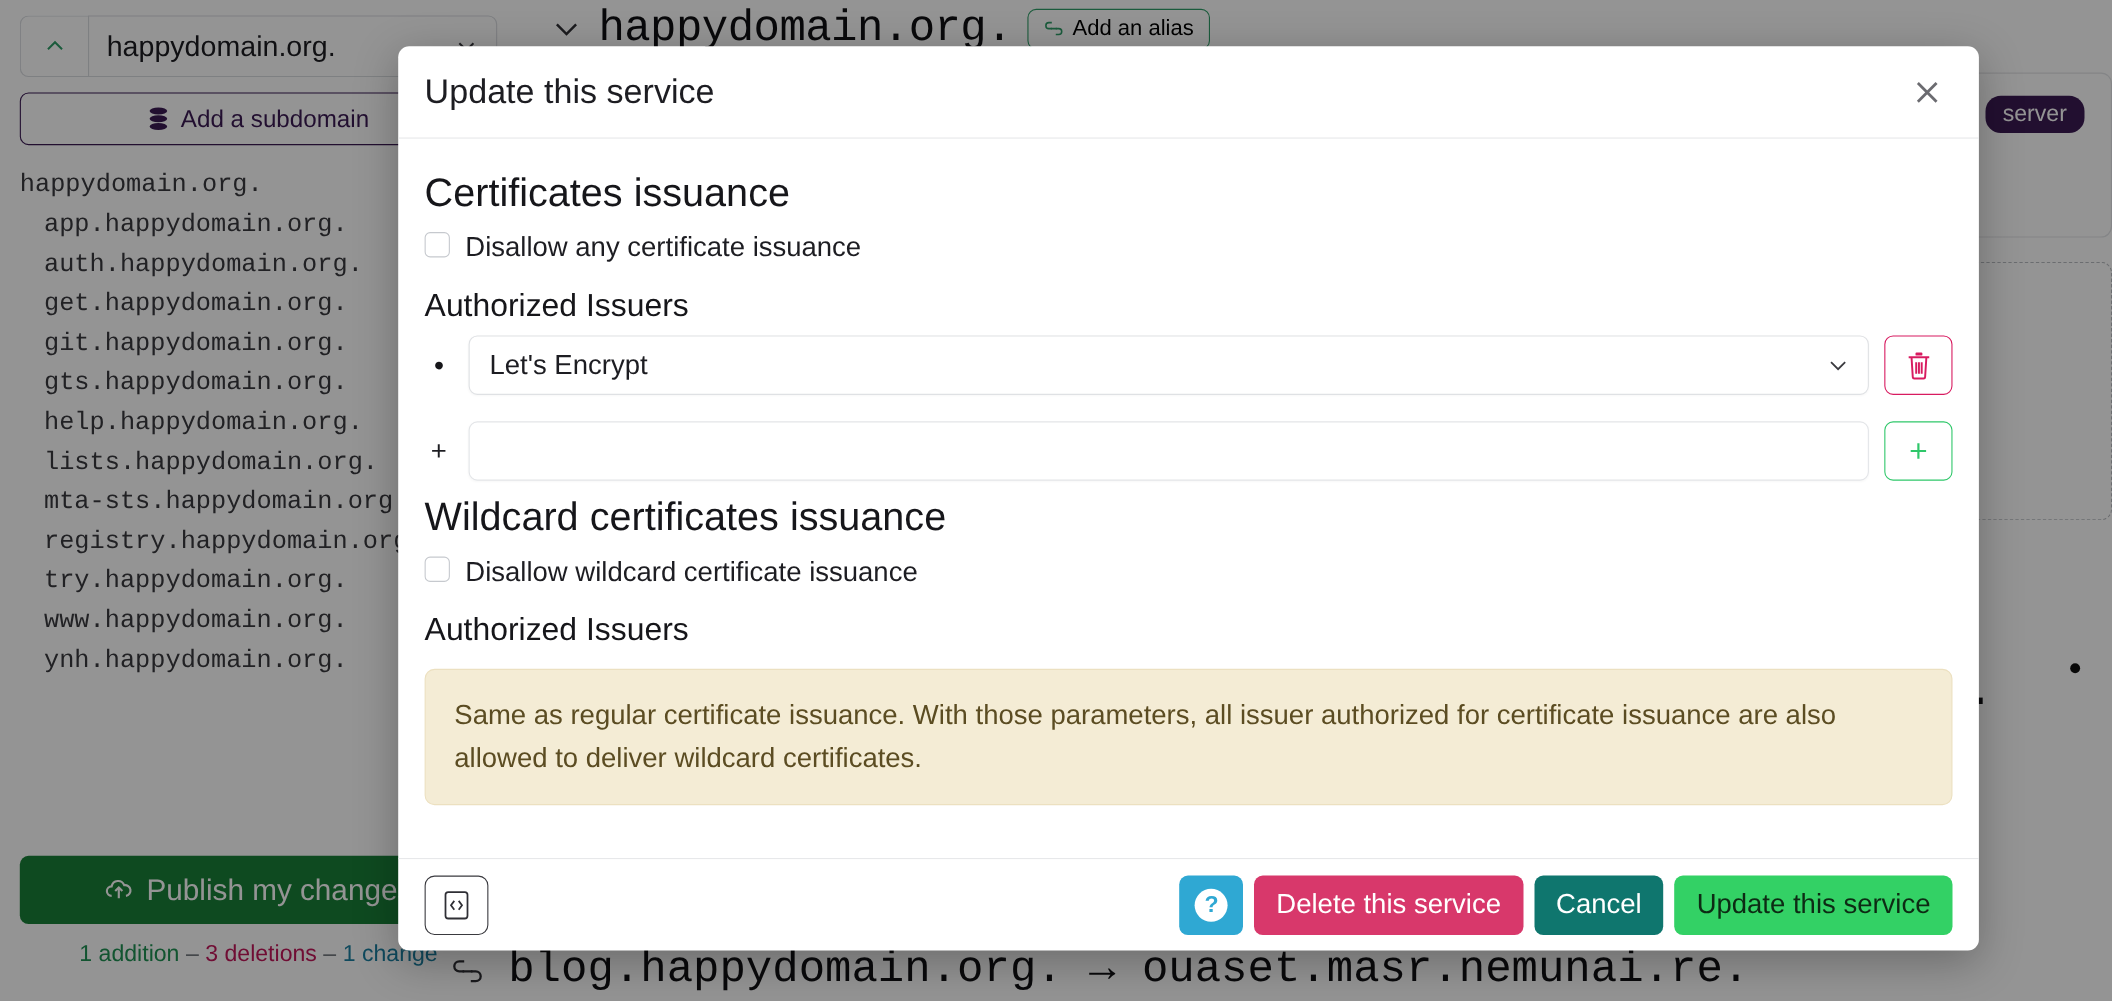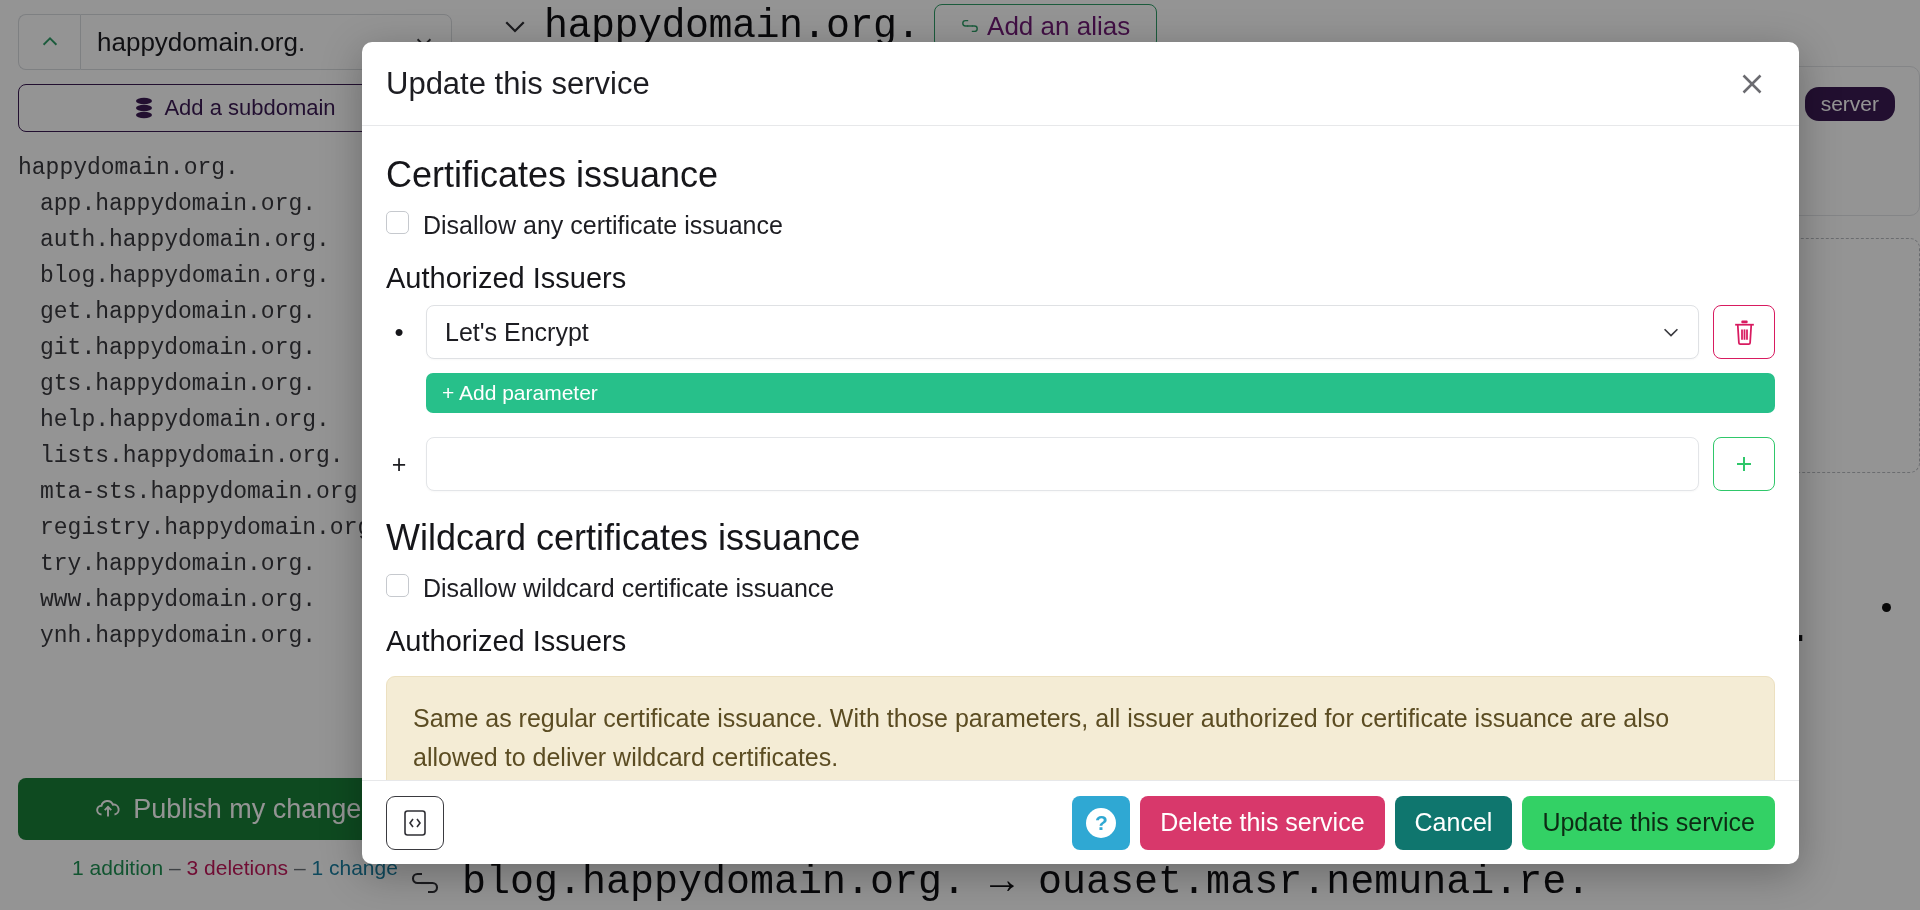--- a/index.html
+++ b/index.html
@@ -120,25 +120,25 @@
   }
   .zone-header .chev-down-big { width: 30px; height: 30px; }
   .zone-title {
     font-family: "Liberation Mono", monospace;
     font-size: 40px;
     color: #111114;
     letter-spacing: -0.5px;
   }
   .alias-btn {
     border: 1.4px solid #2f9e68;
-    color: #701a75;
+    color: #000000;
     background: #ffffff;
     border-radius: 8px;
-    padding: 6px 26px;
-    font-size: 26px;
+    padding: 6px 14px;
+    font-size: 20px;
     display: flex; align-items: center; gap: 8px;
     white-space: nowrap;
   }
   .link-icon { width: 18px; height: 14px; }
 
   .record-card {
     margin-top: 18px;
     border: 1px solid #e3e5e8;
     border-radius: 10px;
     padding: 18px 24px;
@@ -384,21 +384,20 @@
         <ellipse cx="10" cy="11" rx="8" ry="3.2" fill="#3b1a54"></ellipse>
         <ellipse cx="10" cy="18" rx="8" ry="3.2" fill="#3b1a54"></ellipse>
       </svg>
       <span>Add a subdomain</span>
     </div>
 
     <ul class="subdomain-list" id="subdomain-list">
         <li>happydomain.org.</li>
         <li class="indent">app.happydomain.org.</li>
         <li class="indent">auth.happydomain.org.</li>
-        <li class="indent">blog.happydomain.org.</li>
         <li class="indent">get.happydomain.org.</li>
         <li class="indent">git.happydomain.org.</li>
         <li class="indent">gts.happydomain.org.</li>
         <li class="indent">help.happydomain.org.</li>
         <li class="indent">lists.happydomain.org.</li>
         <li class="indent">mta-sts.happydomain.org.</li>
         <li class="indent">registry.happydomain.org.</li>
         <li class="indent">try.happydomain.org.</li>
         <li class="indent">www.happydomain.org.</li>
         <li class="indent">ynh.happydomain.org.</li>
@@ -498,34 +497,33 @@
           <rect x="9" y="1.5" width="6" height="2.6" rx="0.8" fill="#d81b60" stroke="none"></rect>
           <line x1="3" y1="5.5" x2="21" y2="5.5"></line>
           <path d="M5.5 5.5 L6.6 23 a1.3 1.3 0 001.3 1.2 h8.2 a1.3 1.3 0 001.3-1.2 L18.5 5.5"></path>
           <line x1="9.6" y1="10" x2="9.6" y2="20"></line>
           <line x1="12" y1="10" x2="12" y2="20"></line>
           <line x1="14.4" y1="10" x2="14.4" y2="20"></line>
         </svg>
       </div>
     </div>
 
-    <div class="add-param-btn">+ Add parameter</div>
 
     <div class="new-row">
       <span class="plus-lead">+</span>
       <input class="text-input" type="text" placeholder="" style="">
       <div class="icon-btn success">
         <svg class="plus-icon" viewBox="0 0 24 24" fill="none" stroke="#2fc76a" stroke-width="2">
           <line x1="12" y1="5" x2="12" y2="19"></line>
           <line x1="5" y1="12" x2="19" y2="12"></line>
         </svg>
       </div>
     </div>
 
-    <h2 class="section-title" style="margin-top:24px">Wildcard certificates issuance</h2>
+    <h2 class="section-title" style="margin-top:10px">Wildcard certificates issuance</h2>
 
     <div class="check-row">
       <div class="checkbox"></div>
       <span class="check-label">Disallow wildcard certificate issuance</span>
     </div>
 
     <h3 class="sub-title">Authorized Issuers</h3>
 
     <div class="alert-warn">
       <b>Same as regular certificate issuance.</b><span> With those parameters, all issuer authorized for certificate issuance are also allowed to deliver wildcard certificates.</span>

